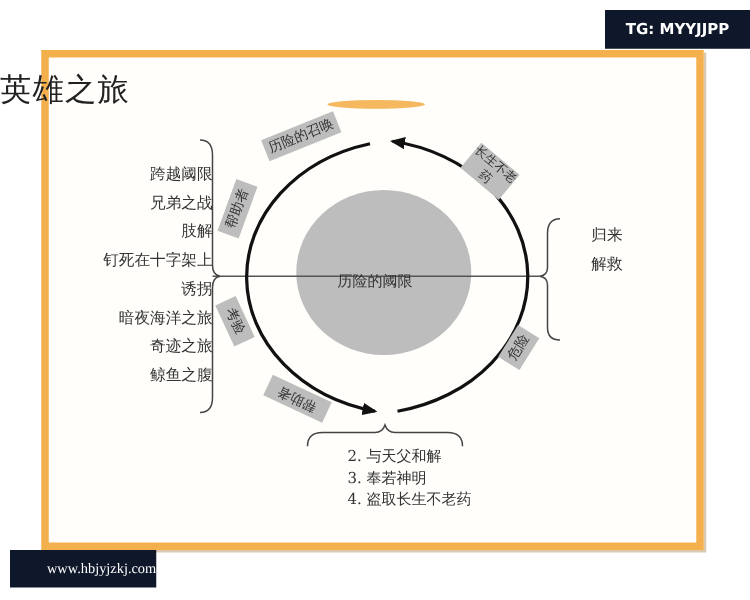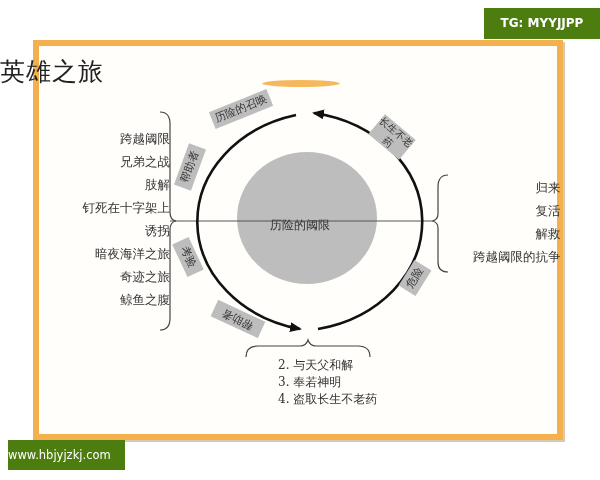--- a/index.html
+++ b/index.html
@@ -10,23 +10,23 @@
   .title { position:absolute; left:0; width:560px; top:55px; text-align:left; font-size:25px; color:#222; letter-spacing:1px; }
   .brush { position:absolute; left:262px; top:80px; width:78px; height:7px; border-radius:50%;
            background:#F5B04E; opacity:.9; }
   svg.diagram { position:absolute; left:0; top:0; }
   .list { position:absolute; font-size:12.5px; line-height:23px; color:#333;margin-left:24px; }
   .list div { white-space:nowrap; }
   .left-list { right:430px; top:127px; text-align:right; }
   .right-list { left:449px; top:176px; text-align:right; }
   .bottom-list { left:254px; top:357px; font-size:12px; line-height:17px; }
   .center-label { position:absolute; left:250px; top:217px; width:100px; text-align:center; font-size:12px; color:#333; }
-  .wm { position:absolute; background:#4d7c0f; color:#fff; font-family:"DejaVu Sans","Liberation Sans",sans-serif; font-weight:bold; }
+  .wm { position:absolute; background:#0f172a; color:#fff; font-family:"DejaVu Sans","Liberation Sans",sans-serif; font-weight:bold; }
   .wm-top { left:484px; top:8px; width:116px; height:31px; line-height:31px; font-size:12px; text-align:center; }
-  .wm-bottom { left:8px; top:440px; width:117px; height:30px; line-height:30px; font-size:11.5px; text-align:left; font-weight:normal; }
+  .wm-bottom { left:8px; top:440px; width:117px; height:30px; line-height:30px; font-size:11.5px; text-align:right; font-weight:normal;font-family:Liberation Serif, serif; }
   .tag { position:absolute; background:#bdbdbd; font-size:11px; color:#333; text-align:center; white-space:nowrap; }
 </style>
 </head>
 <body>
 
 <div class="wm wm-top">TG: MYYJJPP</div>
 
 <div class="frame"></div>
 
 <div class="title">英雄之旅</div>
@@ -69,23 +69,21 @@
   <div>肢解</div>
   <div>钉死在十字架上</div>
   <div>诱拐</div>
   <div>暗夜海洋之旅</div>
   <div>奇迹之旅</div>
   <div>鲸鱼之腹</div>
 </div>
 
 <div class="list right-list">
   <div>归来</div>
-  <div>复活</div>
   <div>解救</div>
-  <div>跨越阈限的抗争</div>
 </div>
 
 <div class="list bottom-list">
   <div>2. 与天父和解</div>
   <div>3. 奉若神明</div>
   <div>4. 盗取长生不老药</div>
 </div>
 
 <div class="wm wm-bottom">www.hbjyjzkj.com</div>
 

